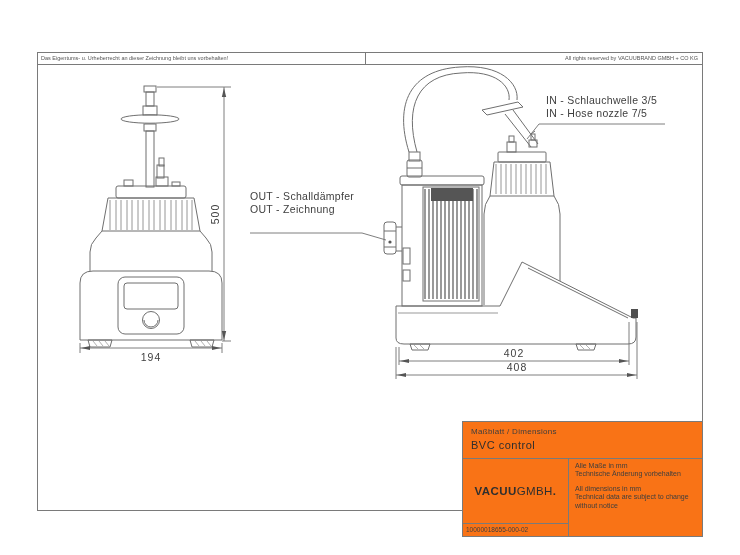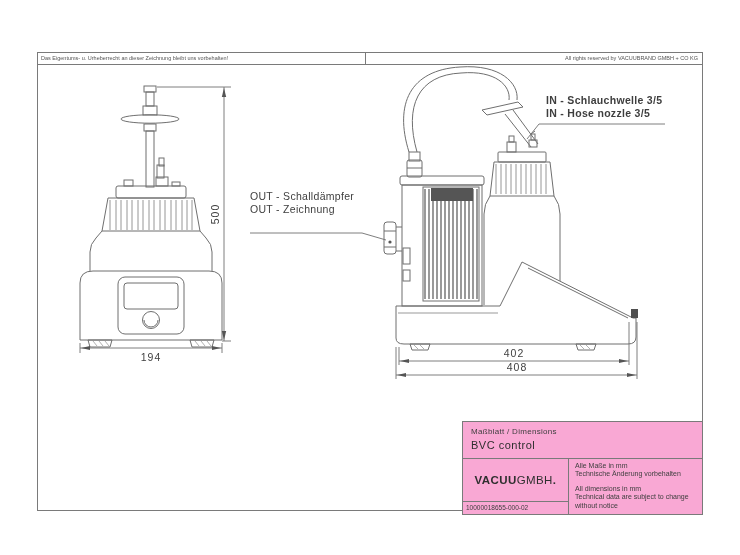--- a/index.html
+++ b/index.html
@@ -20,24 +20,24 @@
     white-space:nowrap;overflow:hidden;
   }
   .band-right{
     flex:1;font-size:5.5px;line-height:10px;color:#555;text-align:right;
     padding-right:4px;white-space:nowrap;overflow:hidden;
   }
   svg.drawing{left:0;top:0;}
   
   .callout{font-size:10.5px;line-height:12.8px;letter-spacing:0.3px;color:#3e3e3e;white-space:nowrap;}
   .out-label{left:250px;top:190px;}
-  .in-label{left:546px;top:94px;font-weight:bold;}
+  .in-label{left:546px;top:94px;}
   
   .titleblock{
-    left:462px;top:421px;width:241px;height:94px;background:#f9a8d4;
+    left:462px;top:421px;width:241px;height:116px;background:#f97316;
     border:1px solid #7a7a7a;box-sizing:border-box;display:flex;flex-direction:column;
   }
   .tb-row1{height:37px;border-bottom:1px solid #7a7a7a;box-sizing:border-box;padding:5px 0 0 8px;}
   .tb-doctype{font-size:8px;letter-spacing:0.3px;color:#3e3e3e;}
   .tb-product{font-size:11px;letter-spacing:0.5px;color:#2e2e2e;margin-top:3px;}
   .tb-row2{flex:1;display:flex;min-height:0;}
   .tb-logo-col{width:105px;display:flex;flex-direction:column;box-sizing:border-box;}
   .tb-logo{flex:1;display:flex;align-items:center;justify-content:center;font-size:11.5px;letter-spacing:0.4px;color:#2f2f2f;}
   .tb-logo .b{font-weight:bold;}
   .tb-logo .mark{font-weight:bold;}
@@ -258,21 +258,21 @@
   <path d="M665,124 L539,124 L527,139" stroke="#6f6f6f" stroke-width="0.9" fill="none"></path>
 </svg>
 
 <div class="abs callout out-label">
   <div>OUT - Schalldämpfer</div>
   <div>OUT - Zeichnung</div>
 </div>
 
 <div class="abs callout in-label">
   <div>IN - Schlauchwelle 3/5</div>
-  <div>IN - Hose nozzle 3/5</div>
+  <div>IN - Hose nozzle 7/5</div>
 </div>
 
 <div class="abs titleblock">
   <div class="tb-row1">
     <div class="tb-doctype">Maßblatt / Dimensions</div>
     <div class="tb-product">BVC control</div>
   </div>
   <div class="tb-row2">
     <div class="tb-logo-col">
       <div class="tb-logo">

